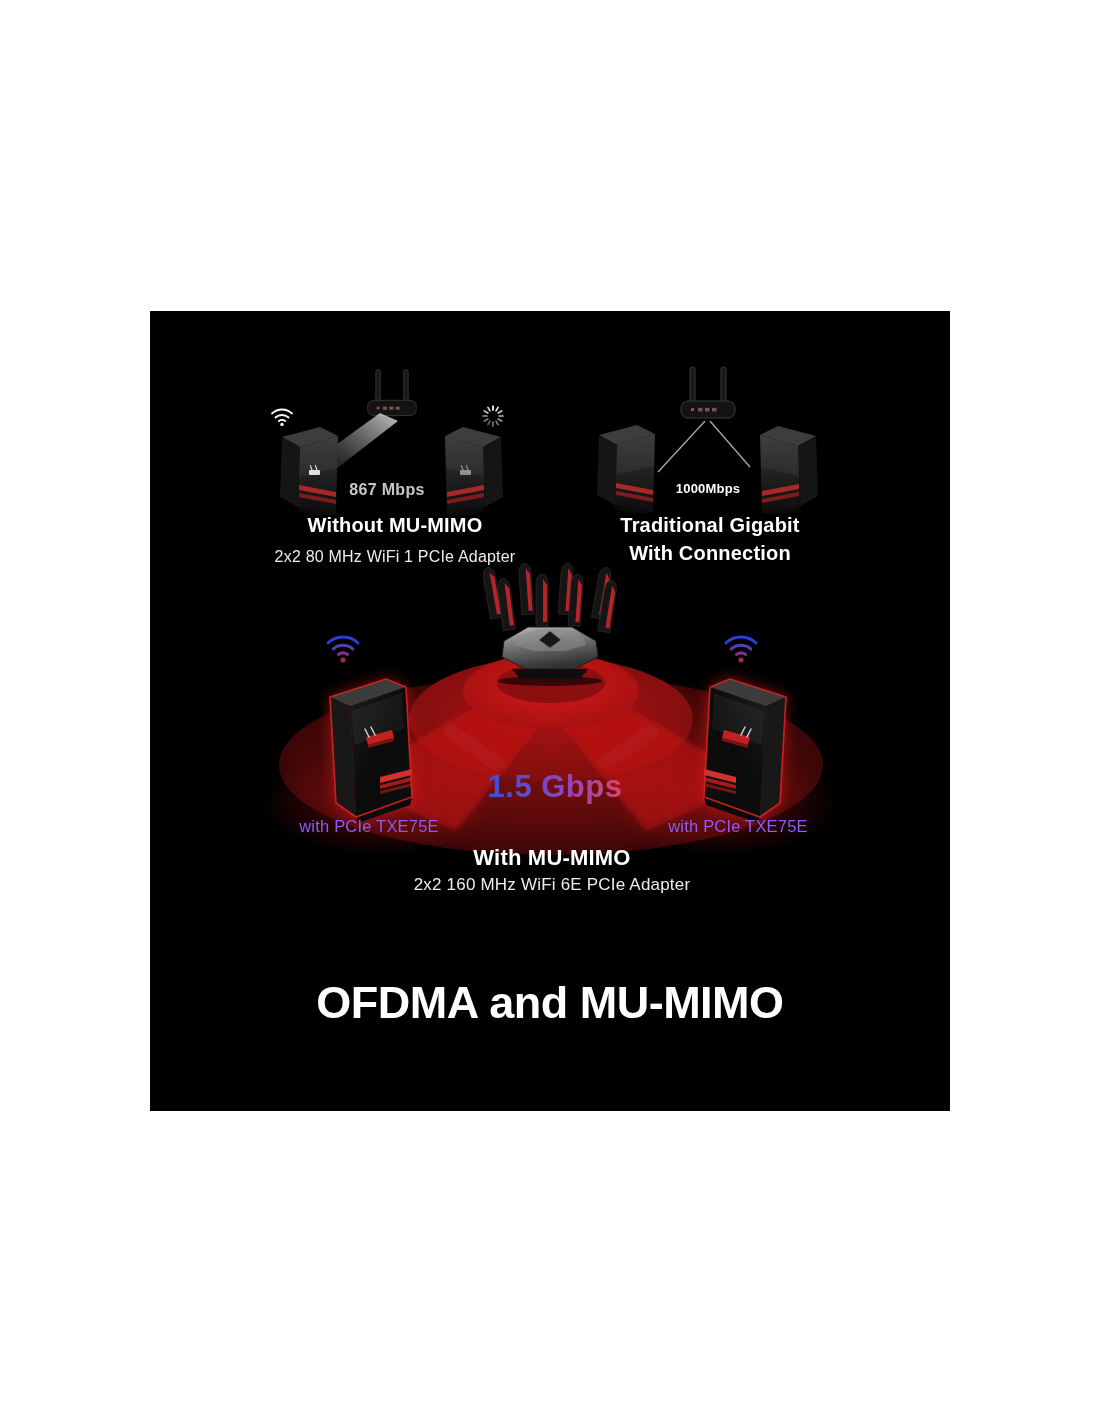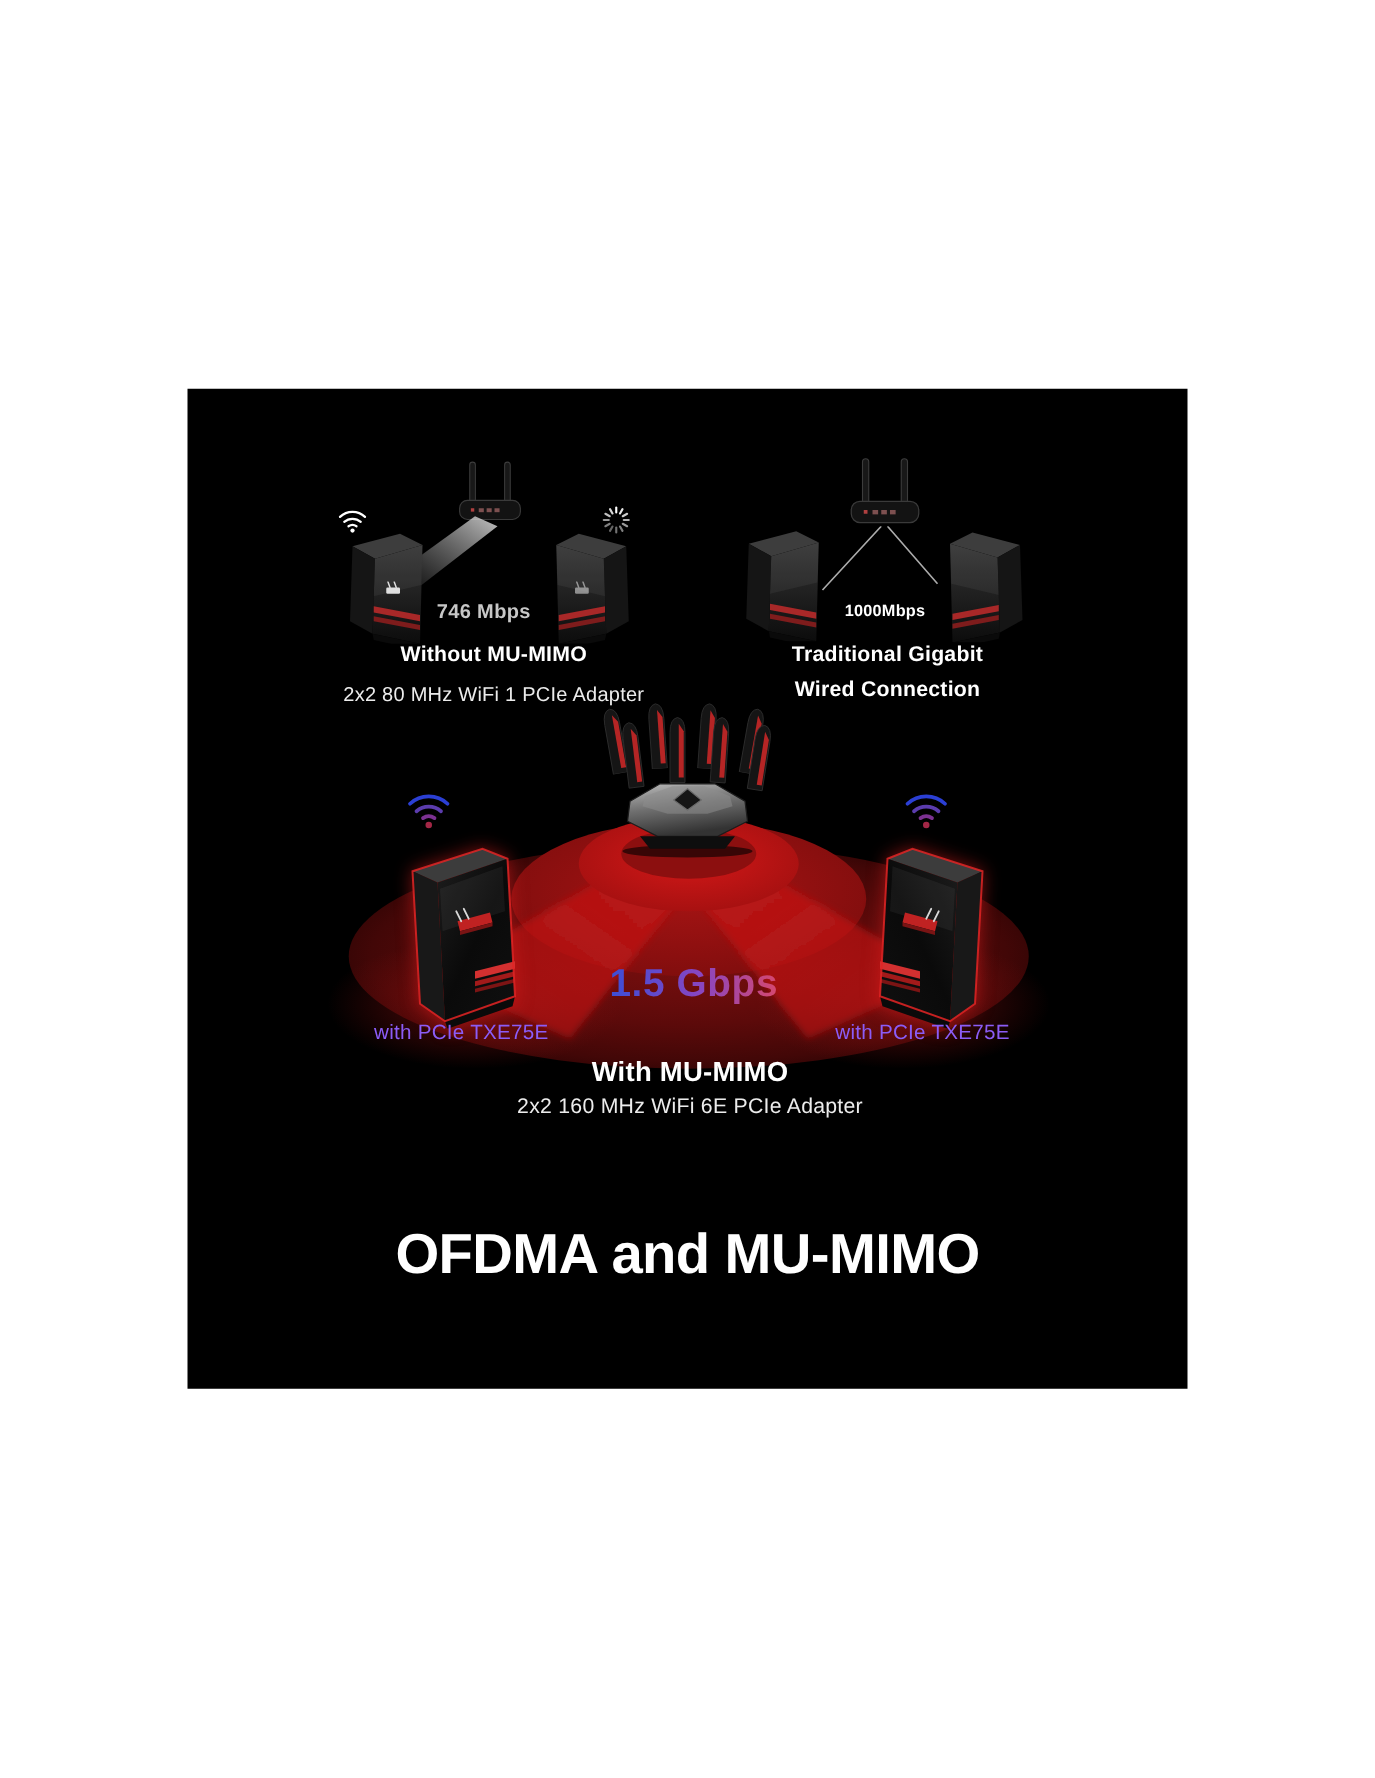--- a/index.html
+++ b/index.html
@@ -3,21 +3,21 @@
 <meta charset="utf-8">
 <style>
   html,body{margin:0;padding:0;background:#ffffff;}
   .canvas{position:relative;width:1100px;height:1422px;background:#ffffff;overflow:hidden;
           font-family:"Liberation Sans", sans-serif;}
   .panel{position:absolute;left:150px;top:311px;width:800px;height:800px;background:#000000;overflow:hidden;}
   .abs{position:absolute;}
   .ctr{transform:translateX(-50%);white-space:nowrap;}
   .speed-small{font-size:16px;font-weight:600;color:var(--muted_text,#c7c7c7);letter-spacing:.3px;}
   .speed-small-white{font-size:13px;font-weight:700;color:#ffffff;letter-spacing:.2px;}
-  .sec-title{font-size:17px;font-weight:700;color:#ffffff;letter-spacing:.2px;}
+  .sec-title{font-size:20px;font-weight:700;color:#ffffff;letter-spacing:.2px;}
   .sec-sub{font-size:16px;font-weight:400;color:#ececec;letter-spacing:.2px;}
   .pc-caption{font-size:16.5px;font-weight:400;color:#8b5cf6;letter-spacing:.2px;}
   .speed-main{font-size:31px;font-weight:700;letter-spacing:.5px;
       background:linear-gradient(90deg,var(--speed_gradient_start,#3b4ed6) 0%,var(--speed_gradient_mid,#8a46c0) 55%,var(--speed_gradient_end,#d6486e) 100%);
       -webkit-background-clip:text;background-clip:text;color:transparent;-webkit-text-fill-color:transparent;}
   .footer-heading{position:absolute;left:0;top:616px;width:100%;text-align:center;
       font-size:45px;line-height:55px;font-weight:700;color:#ffffff;letter-spacing:-0.5px;margin-top:48px;}
   .glow-red{filter:drop-shadow(0 0 7px rgba(225,30,30,.55));}
   svg{display:block;}
 </style>
@@ -173,39 +173,39 @@
       <use href="#sym-small-pc" width="68" height="92"></use>
       <use href="#sym-adapter" x="32" y="42" width="14" height="12" opacity=".95"></use>
     </svg>
     <svg class="abs" style="left:289px;top:112px" width="68" height="92">
       <use href="#sym-small-pc" width="68" height="92" transform="translate(68,0) scale(-1,1)"></use>
       <use href="#sym-adapter" x="20" y="42" width="14" height="12" opacity=".55"></use>
     </svg>
     <svg class="abs" style="left:331px;top:93px" width="24" height="24">
       <use href="#sym-spinner" width="24" height="24"></use>
     </svg>
-    <div class="abs ctr speed-small" style="left:237px;top:170px">746 Mbps</div>
+    <div class="abs ctr speed-small" style="left:237px;top:170px">867 Mbps</div>
     <div class="abs ctr sec-title" style="left:245px;top:203px">Without MU-MIMO</div>
     <div class="abs ctr sec-sub" style="left:245px;top:237px">2x2 80 MHz WiFi 1 PCIe Adapter</div>
 
     <svg class="abs" style="left:528px;top:54px" width="60" height="58">
       <use href="#sym-small-router" width="60" height="58"></use>
     </svg>
     <svg class="abs" style="left:495px;top:110px" width="120" height="56">
       <path d="M60,0 L13,51 M65,0 L105,46" stroke="#c9c9c9" stroke-width="1.3" fill="none" opacity=".85"></path>
     </svg>
     <svg class="abs" style="left:443px;top:110px" width="68" height="92">
       <use href="#sym-small-pc" width="68" height="92"></use>
     </svg>
     <svg class="abs" style="left:604px;top:111px" width="68" height="92">
       <use href="#sym-small-pc" width="68" height="92" transform="translate(68,0) scale(-1,1)"></use>
     </svg>
     <div class="abs ctr speed-small-white" style="left:558px;top:170px">1000Mbps</div>
     <div class="abs ctr sec-title" style="left:560px;top:203px">Traditional Gigabit</div>
-    <div class="abs ctr sec-title" style="left:560px;top:231px">Wired Connection</div>
+    <div class="abs ctr sec-title" style="left:560px;top:231px">With Connection</div>
 
     <svg class="abs" style="left:110px;top:330px" width="580" height="230" viewBox="0 0 580 230">
       <ellipse cx="291" cy="124" rx="272" ry="90" fill="url(#rgOuter)"></ellipse>
       <ellipse cx="120" cy="162" rx="118" ry="52" fill="url(#rgPCGlow)"></ellipse>
       <ellipse cx="462" cy="162" rx="118" ry="52" fill="url(#rgPCGlow)"></ellipse>
       <ellipse cx="291" cy="78" rx="142" ry="62" fill="url(#rgMid)"></ellipse>
       <g filter="url(#soft)">
         <polygon points="262,40 300,58 196,190 84,140" fill="url(#gBeamRedL)"></polygon>
         <polygon points="320,40 282,58 386,190 498,140" fill="url(#gBeamRedR)"></polygon>
       </g>

